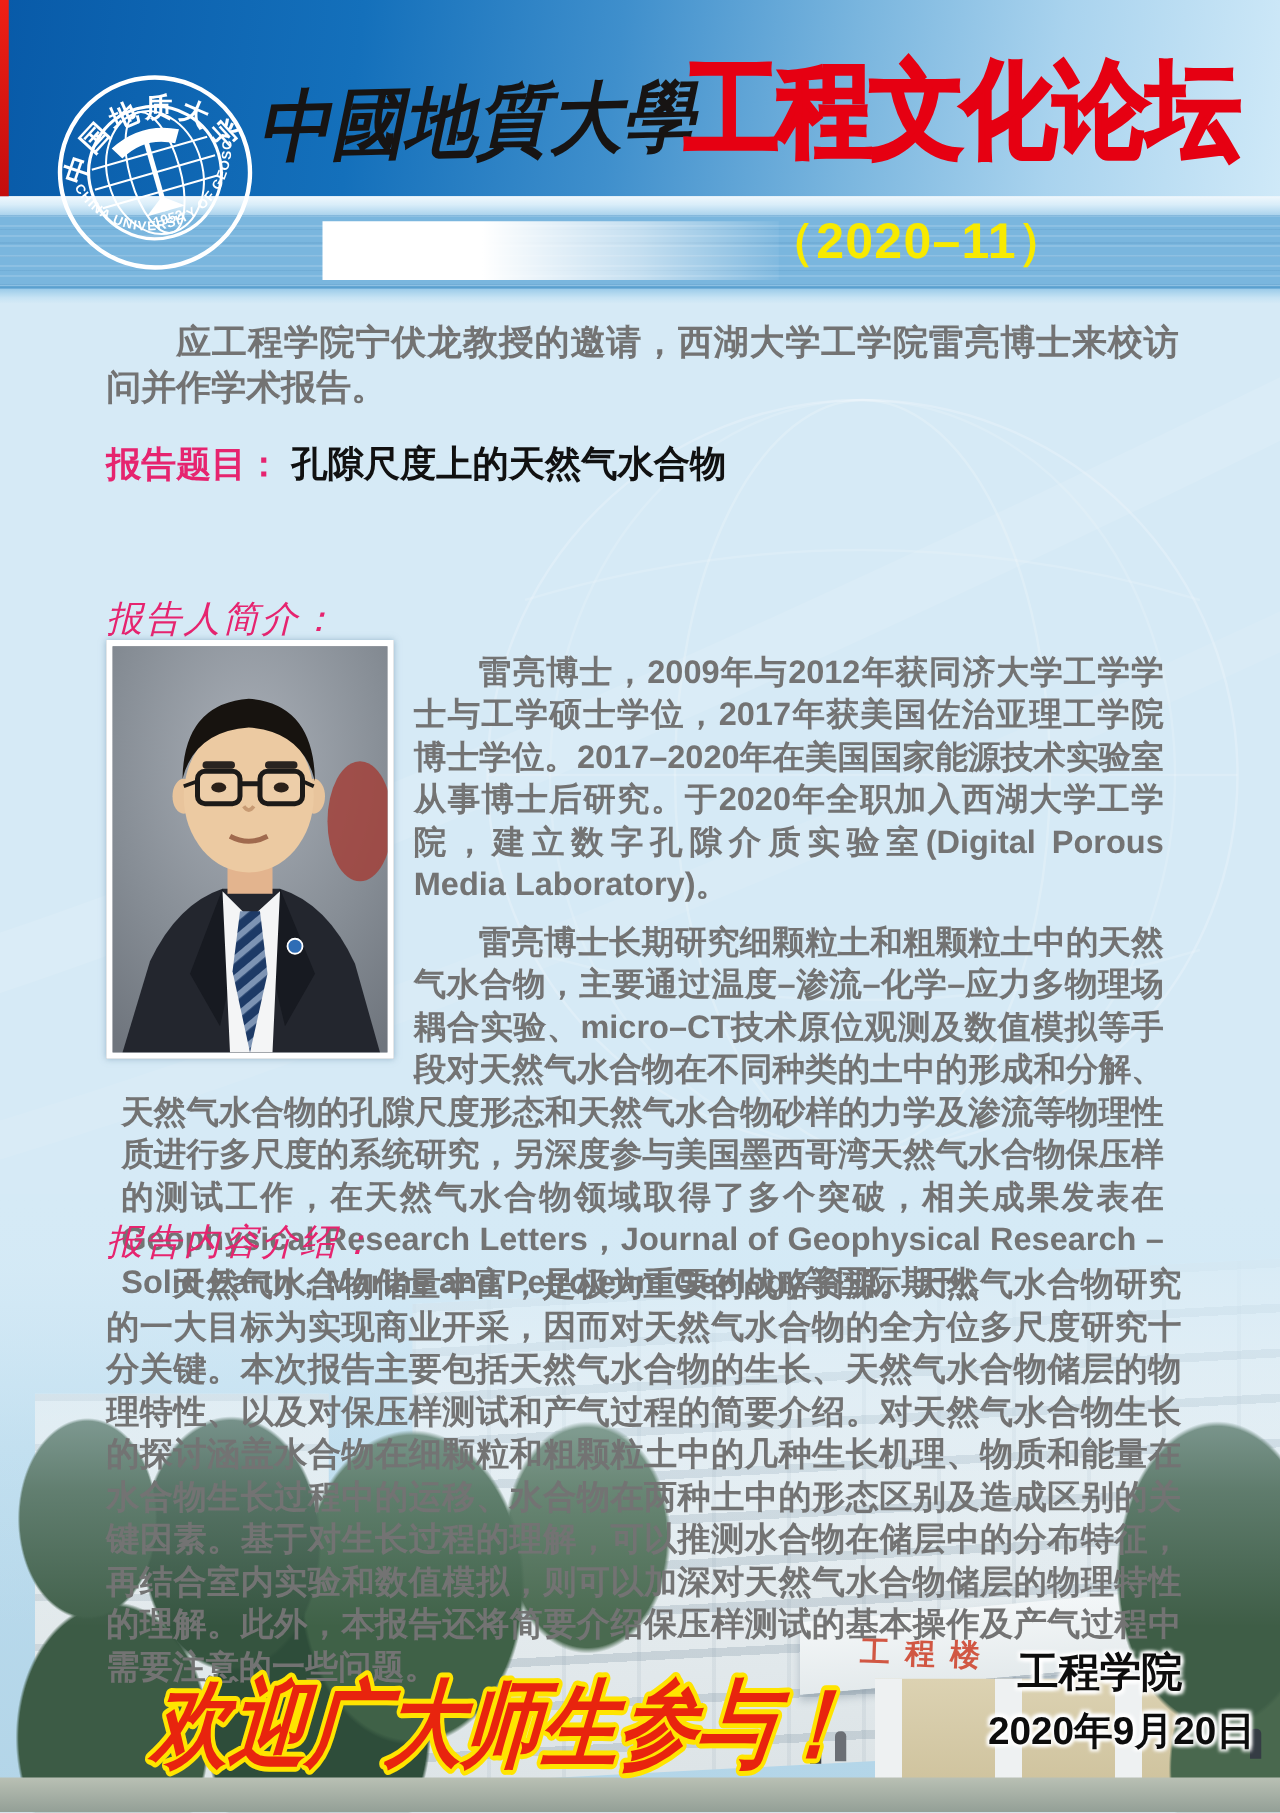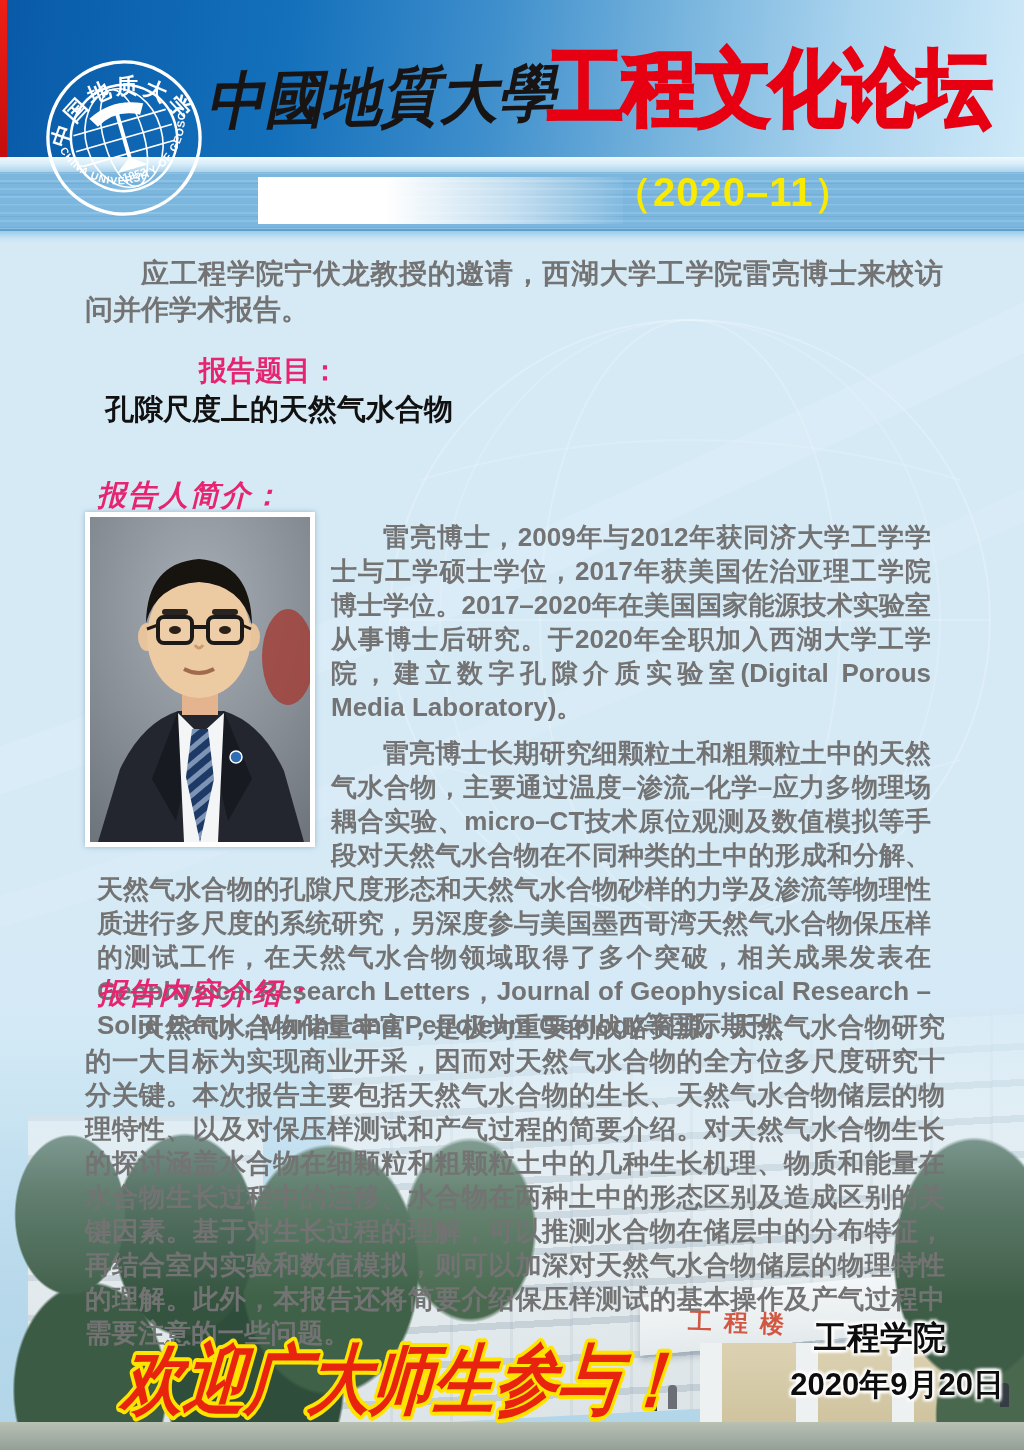--- a/index.html
+++ b/index.html
@@ -30,25 +30,25 @@
     -webkit-text-stroke:3px #e60012;letter-spacing:-2px;white-space:nowrap;
     transform:scaleX(.9);transform-origin:left center;z-index:4;font-family:"DejaVu Sans","Liberation Sans",sans-serif;}
 
   
   .watermark{position:absolute;left:0;top:230px;z-index:1;pointer-events:none;}
 
   
   .txt{color:#737373;font-weight:bold;text-align:justify;z-index:2;}
   .intro{position:absolute;left:85px;top:256px;width:858px;font-size:28px;line-height:36px;text-indent:2em;}
   .info{position:absolute;left:85px;top:352px;z-index:2;}
-  .info-row{height:39px;display:flex;align-items:center;white-space:nowrap;flex-direction:column;}
+  .info-row{height:39px;display:flex;align-items:center;white-space:nowrap;}
   .info-label{color:#e6246f;font-weight:bold;font-size:28px;}
-  .info-value{color:#111;font-weight:bold;font-size:29px;margin-left:20px;}
-  .sec-heading{position:absolute;left:85px;color:#e6246f;font-weight:bold;font-style:italic;
-    font-size:29px;z-index:2;letter-spacing:2px;margin-left:12px;}
+  .info-value{color:#111;font-weight:bold;font-size:29px;margin-left:8px;}
+  .sec-heading{position:absolute;left:85px;color:#e6246f;font-weight:normal;font-style:italic;
+    font-size:29px;z-index:2;letter-spacing:2px;}
   .speaker-heading{top:476px;}
   .content-heading{top:974px;}
   .speaker-block{position:absolute;left:85px;top:508px;width:858px;font-size:26px;line-height:34px;}
   .speaker-block p{margin:12px;text-indent:2em;}
   .portrait-frame{float:left;width:220px;height:325px;border:5px solid #ffffff;margin:4px 16px 4px 0;
     box-shadow:0 0 5px rgba(100,140,170,.55);background:#80868e;}
   .content-para{position:absolute;left:85px;top:1010px;width:860px;font-size:26.5px;line-height:34px;text-indent:2em;}
 
   
   .photo-bg{position:absolute;left:0;top:955px;width:1024px;height:495px;z-index:0;

